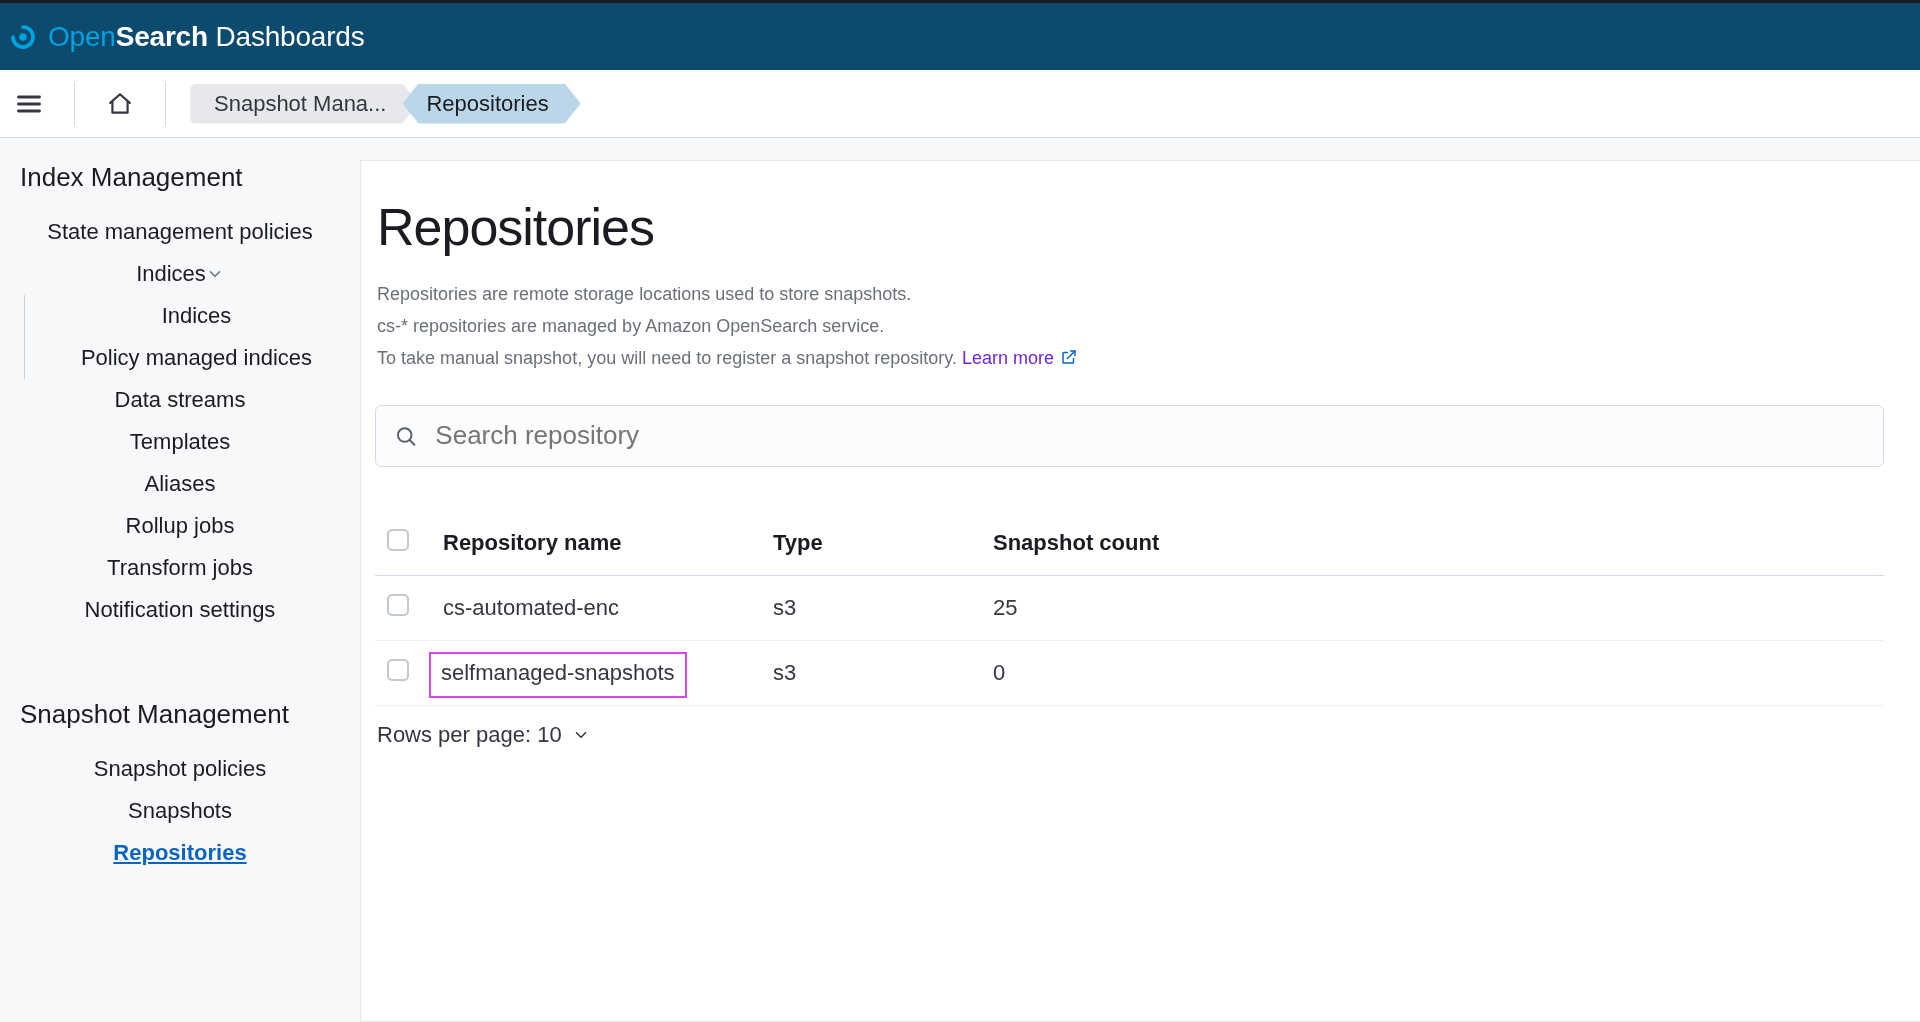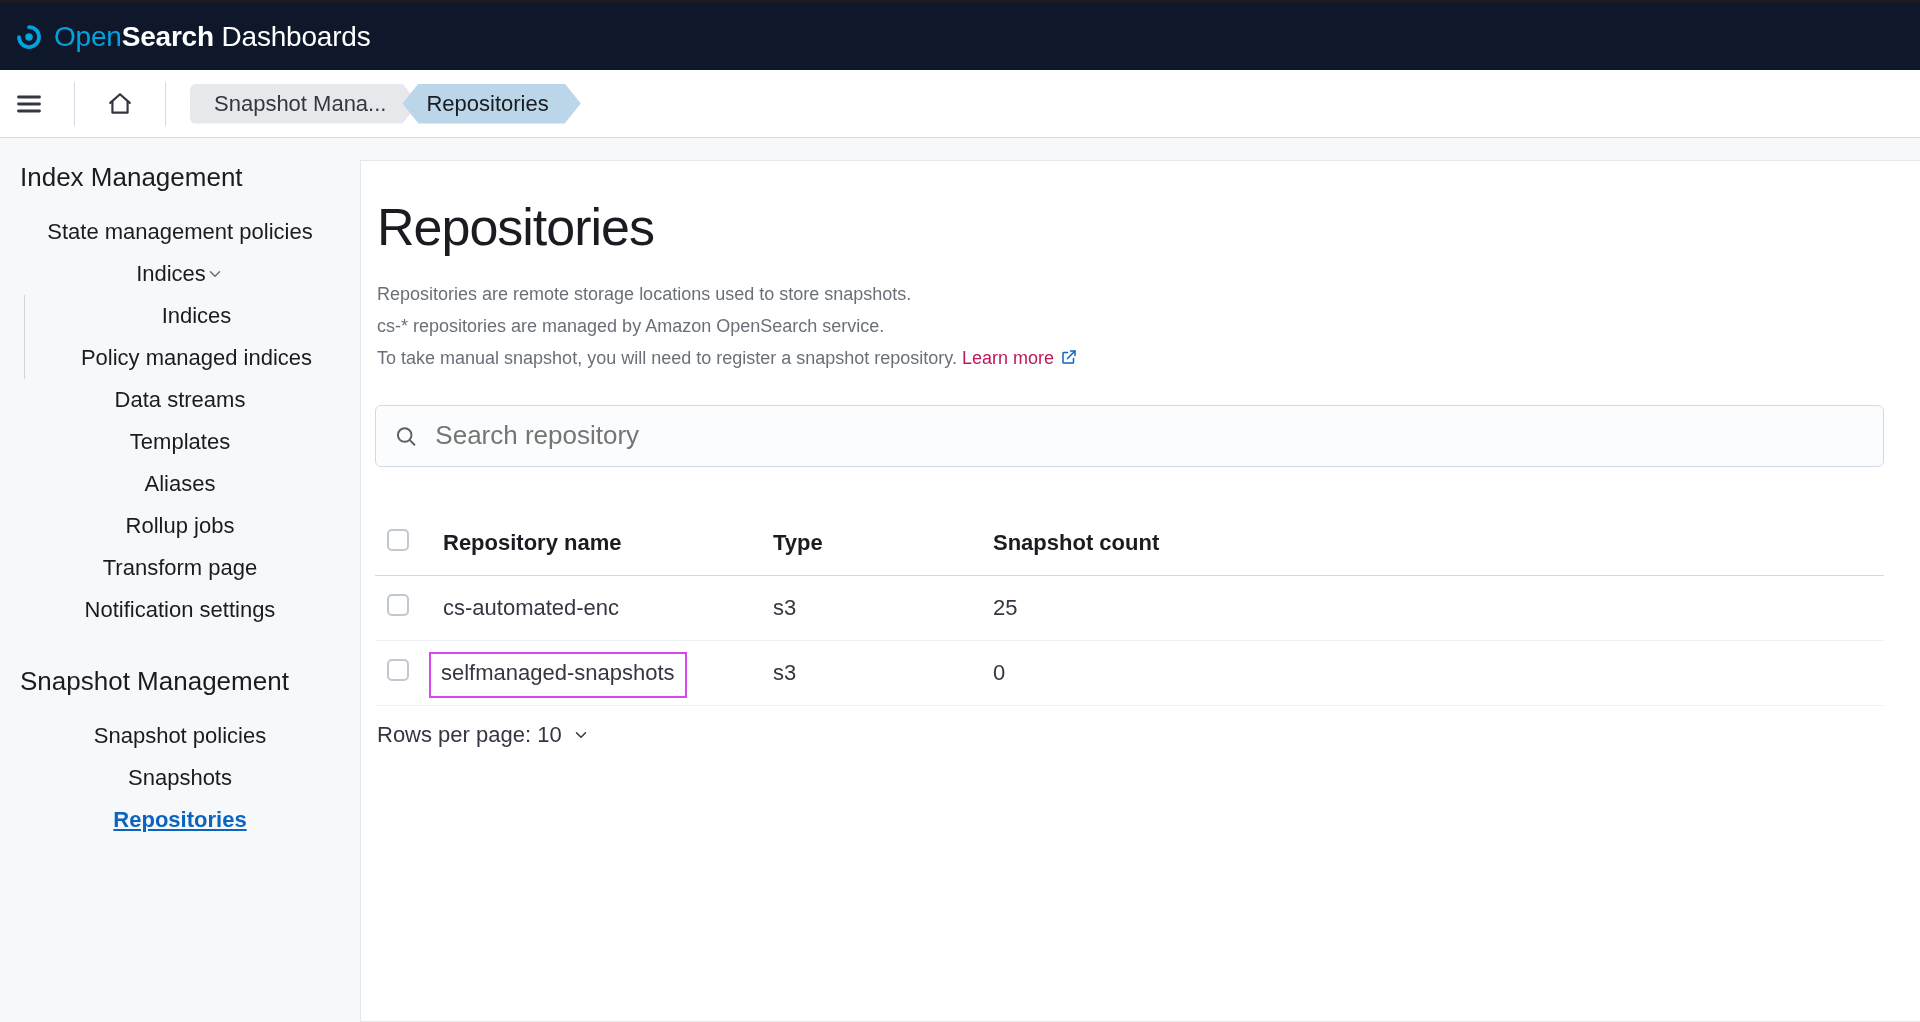--- a/index.html
+++ b/index.html
@@ -1,24 +1,24 @@
 <!DOCTYPE html>
 <html><head>
 <meta charset="utf-8">
 <style>
   * { box-sizing: border-box; margin: 0; padding: 0; }
   html, body { width: 1920px; height: 1022px; font-family: -apple-system, BlinkMacSystemFont, "Segoe UI", Helvetica, Arial, sans-serif; background: #f7f8fa; color: #1a1c21; }
 
   
   .topbar {
     height: 70px;
-    background: #0f172a;
+    background: #0c4a6e;
     display: flex;
     align-items: center;
-    padding: 0 14px;
+    padding: 0 8px;
     border-top: 3px solid #1a1c21;
   }
   .logo-wrap { display: flex; align-items: center; gap: 10px; }
   .brand-text { font-size: 28px; font-weight: 300; color: #fff; letter-spacing: -0.2px; }
   .brand-text .open { color: #00a3e0; font-weight: 400; }
   .brand-text .search { font-weight: 700; }
   .brand-text .dash { font-weight: 400; }
 
   
   .navrow {
@@ -35,39 +35,39 @@
   .vdiv { width:1px; height:44px; background:#d3dae6; margin:0 6px; }
 
   .crumb { position: relative; height: 40px; display:flex; align-items:center; padding:0 32px 0 24px; font-size:22px; color:#343741; }
   .crumb-1 { background:#e6e8eb; clip-path: polygon(0 0, calc(100% - 16px) 0, 100% 50%, calc(100% - 16px) 100%, 0 100%); border-radius:6px 0 0 6px; }
   .crumb-2 { background:#bcd6e9; clip-path: polygon(16px 0, calc(100% - 16px) 0, 100% 50%, calc(100% - 16px) 100%, 16px 100%, 0 50%); margin-left:-16px; color:#1a1c21; border-radius:0 6px 6px 0; }
 
   
   .main { display:flex; height: calc(1022px - 70px - 68px); }
   .sidebar { width: 360px; padding: 24px 20px; }
   .sidebar h2 { font-size: 26px; font-weight:400; margin-bottom: 18px; }
-  .sidebar .group2 { margin-top: 35px; }
+  .sidebar .group2 { margin-top: 68px; }
   .side-item { font-size: 22px; color:#1a1c21; padding: 8px 0; cursor:pointer; display:flex; align-items:center; justify-content:center; }
   .side-sub { padding-left: 20px; border-left:1px solid #cfd3da; margin-left:4px; }
   .side-sub .side-item { padding-left: 8px; }
   .side-item.active { color:#0b64c0; font-weight:700; text-decoration: underline; }
 
   .content {
     flex:1;
     margin: 22px 0 0 0;
     background:#fff;
     border: 1px solid #e4e7ec;
     border-right:none;
     padding: 36px 0 40px 0;
     min-height: 560px;
   }
   .content-inner { padding: 0 36px 0 14px; }
   .page-title { font-size: 52px; font-weight:500; letter-spacing:-1px; margin-bottom: 24px; padding-left:2px;}
   .desc { font-size: 18px; color:#6a7079; line-height:1.55; margin-bottom:4px; padding-left:2px;}
-  .desc a { color:#be185d; text-decoration:none; }
+  .desc a { color:#6d28d9; text-decoration:none; }
   .ext-icon { display:inline-block; vertical-align:-2px; margin-left:6px; }
 
   .searchbox {
     margin-top: 30px;
     border:1px solid #d3dae6;
     border-radius:6px;
     height:62px;
     display:flex;
     align-items:center;
     padding:0 18px;
@@ -162,21 +162,21 @@
     <div class="side-item">
       <span>Templates</span>
     </div>
     <div class="side-item">
       <span>Aliases</span>
     </div>
     <div class="side-item">
       <span>Rollup jobs</span>
     </div>
     <div class="side-item">
-      <span>Transform page</span>
+      <span>Transform jobs</span>
     </div>
     <div class="side-item">
       <span>Notification settings</span>
     </div>
 
     <h2 class="group2">Snapshot Management</h2>
     <div class="side-item">
       <span>Snapshot policies</span>
     </div>
     <div class="side-item">

